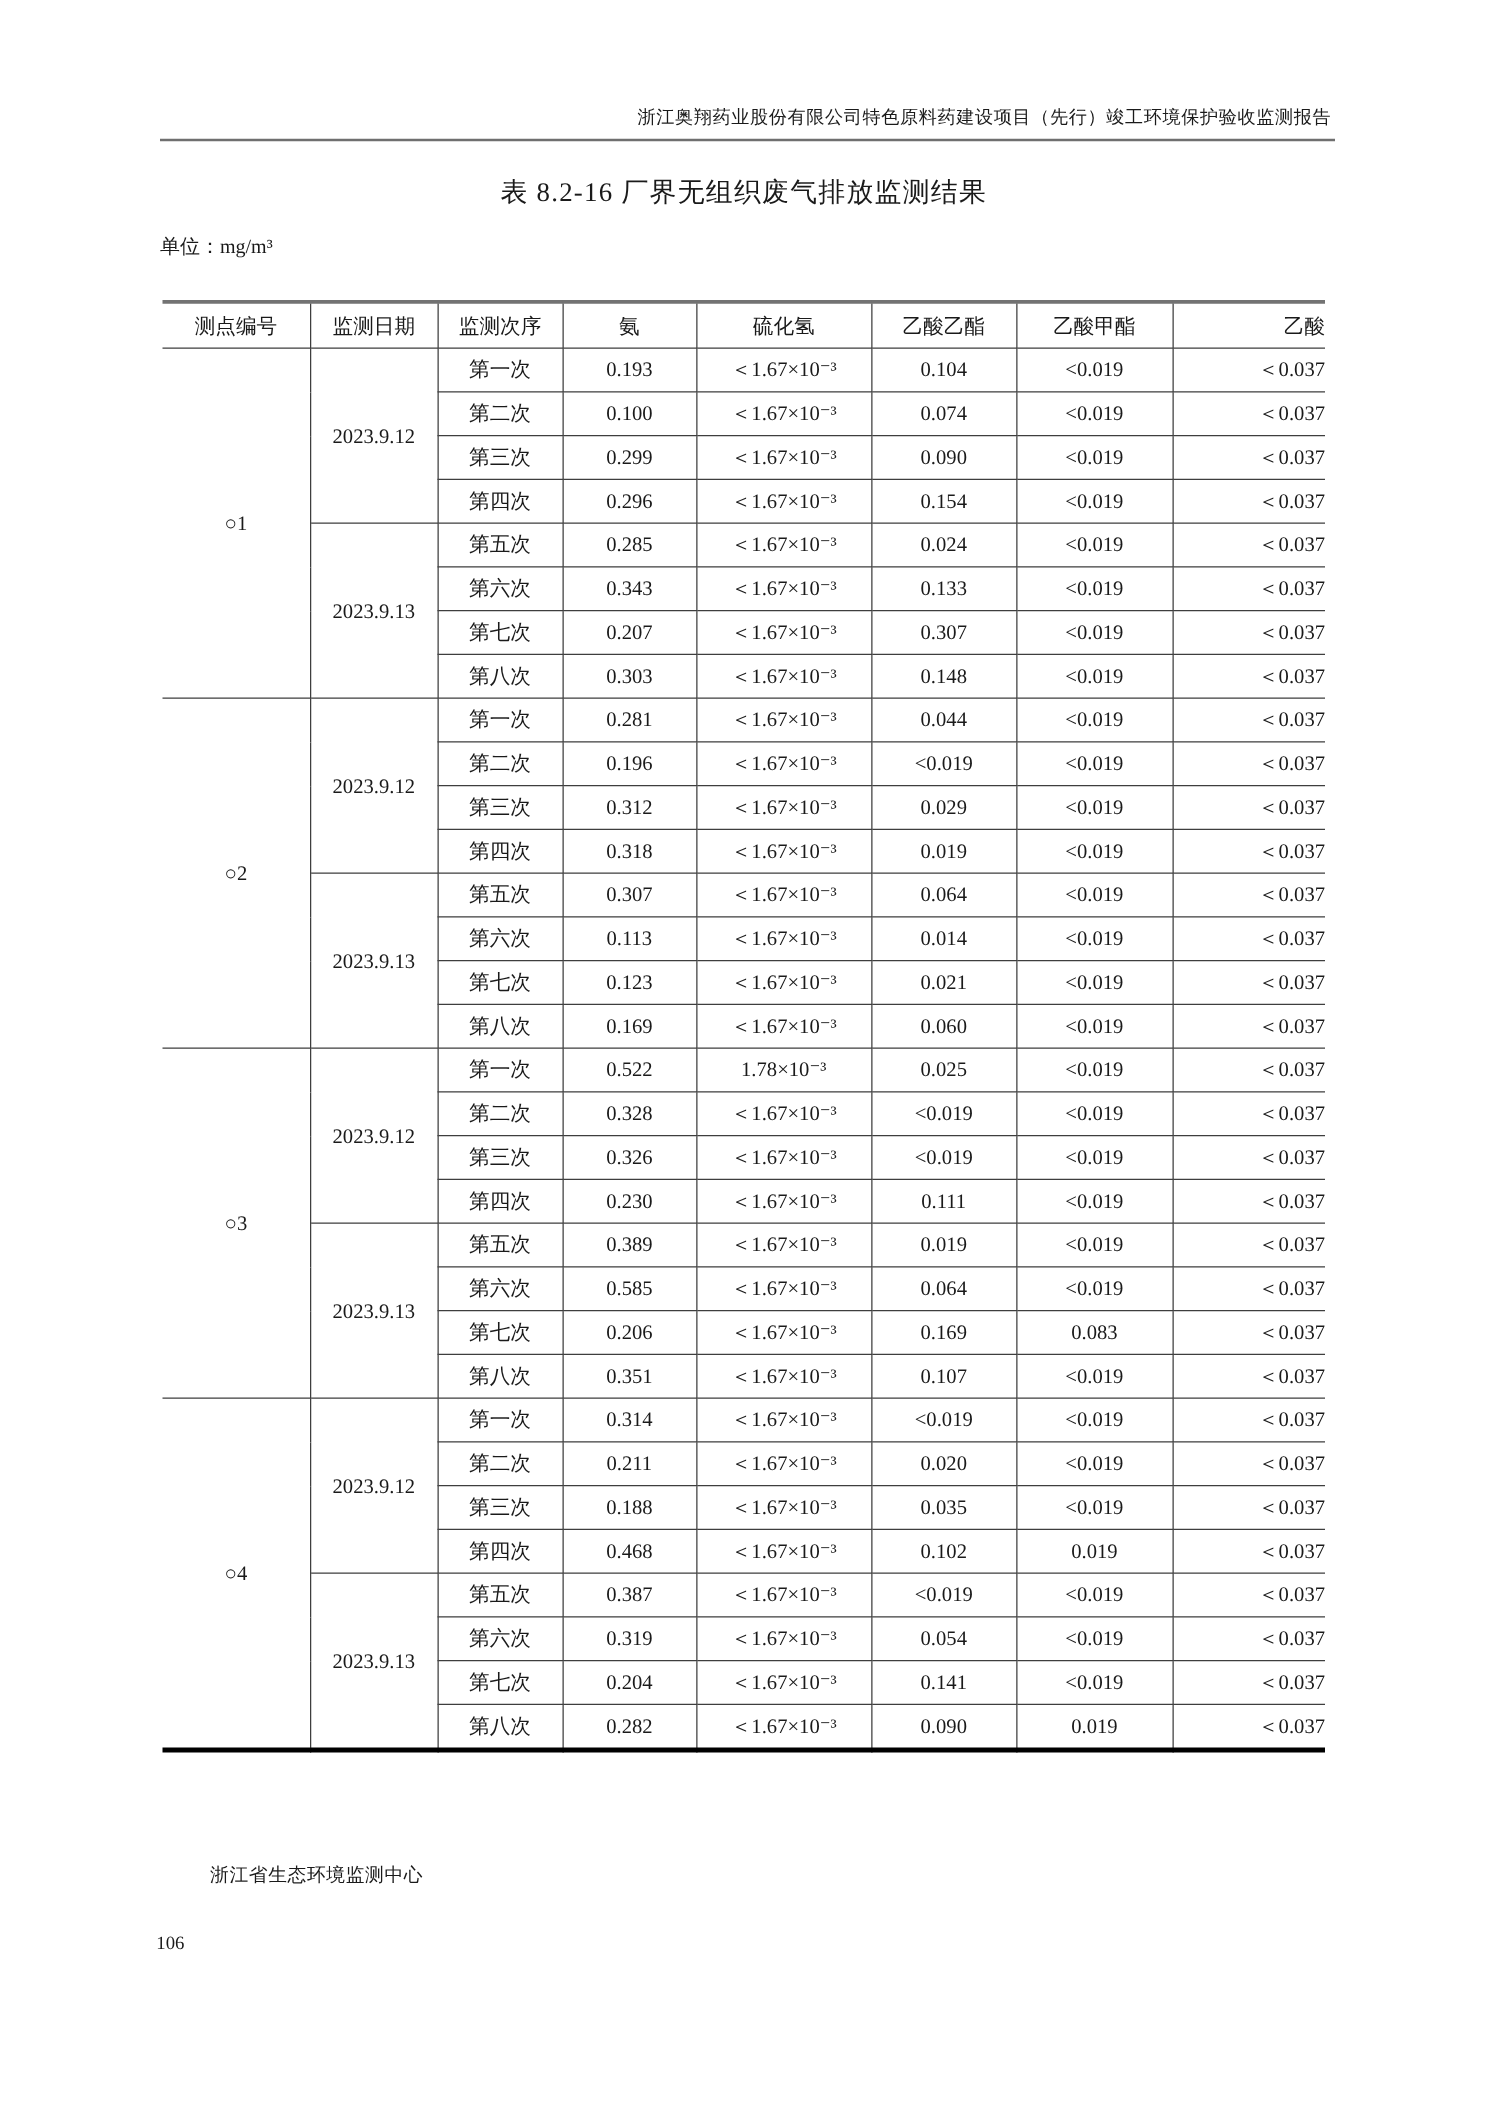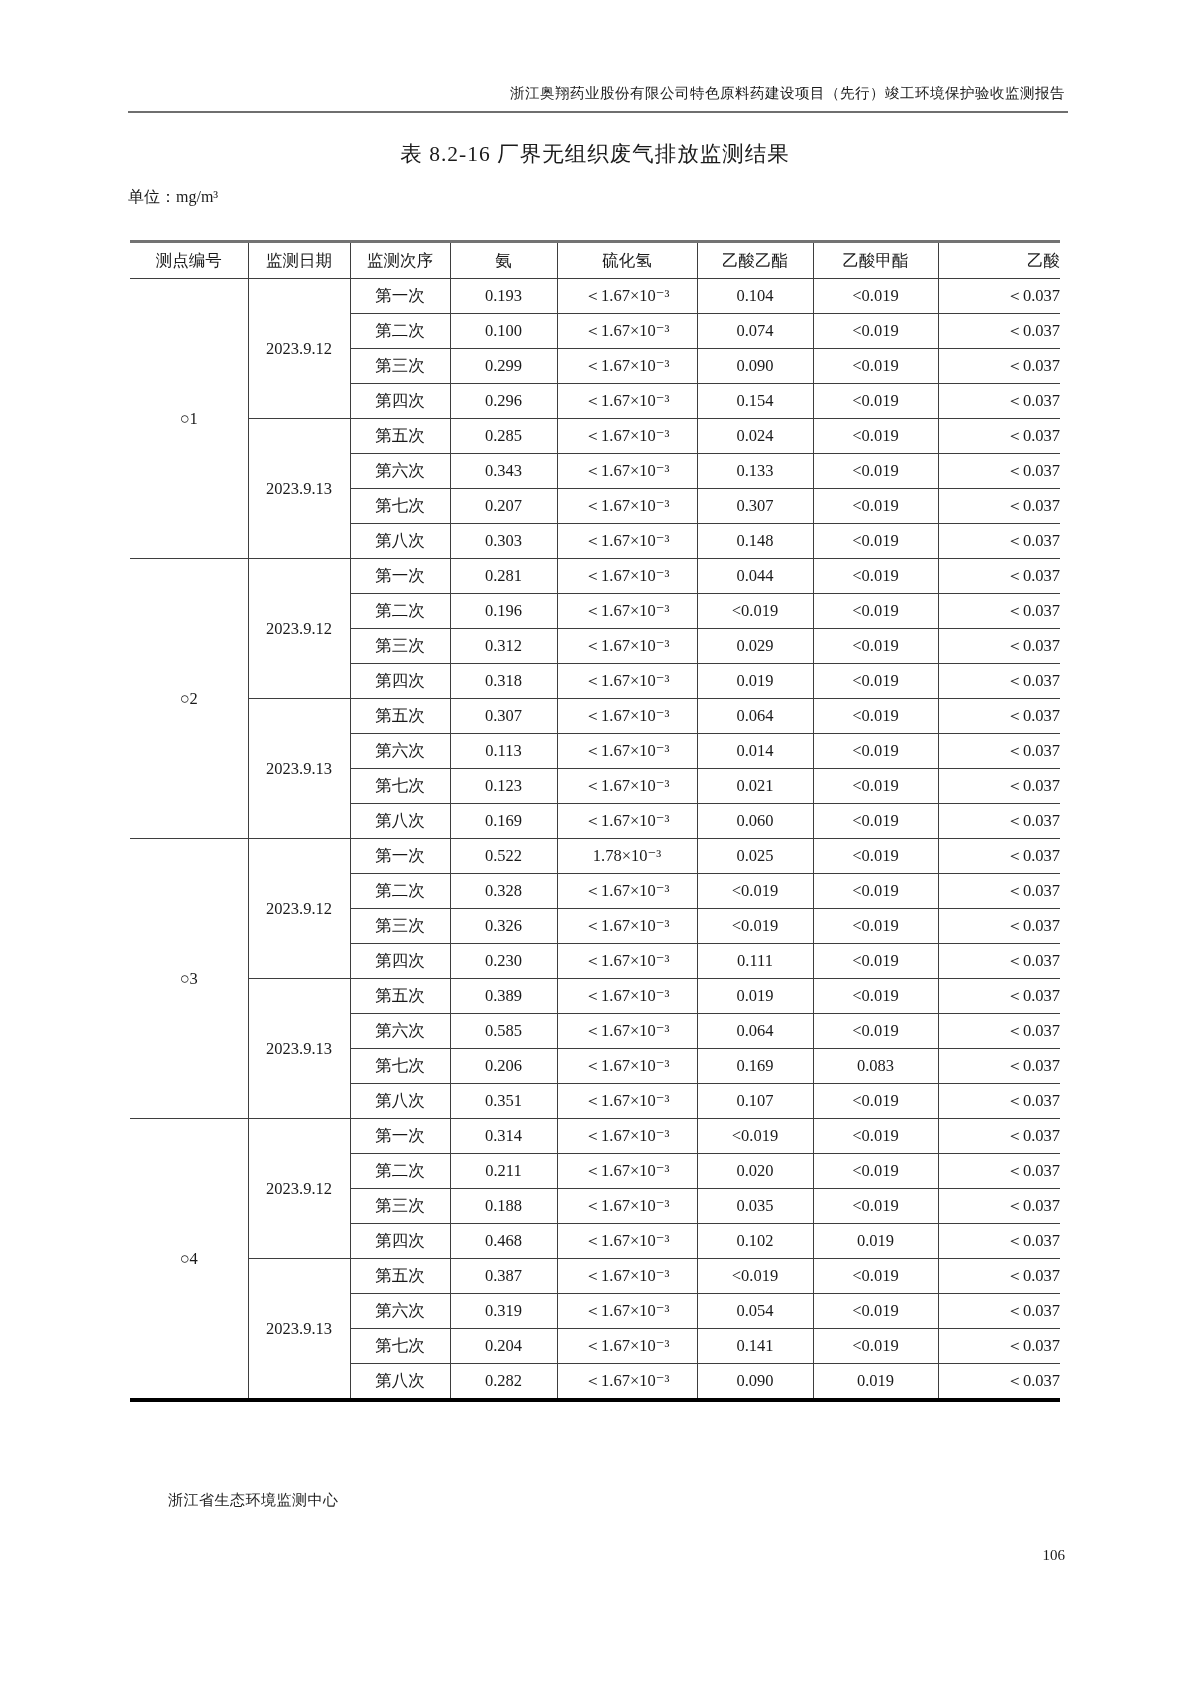--- a/index.html
+++ b/index.html
@@ -45,21 +45,21 @@
   }
   table.monitor thead th { height:35px; }
   table.monitor .col-first { border-left:none; }
   table.monitor th:last-child, table.monitor td:last-child { border-right:none;text-align:right; }
   .footer-left {
     position:absolute; top:1491px; left:140px;
     font-size:15px; letter-spacing:0.5px;margin-left:28px;
   }
   .page-num {
     position:absolute; top:1547px; left:125px; width:940px;
-    text-align:right; font-size:15px;
+    text-align:left; font-size:15px;
   }
 </style>
 </head>
 <body>
 
 <div class="report-header">浙江奥翔药业股份有限公司特色原料药建设项目（先行）竣工环境保护验收监测报告</div>
 <div class="header-rule"></div>
 <div class="doc-title">表 8.2-16 厂界无组织废气排放监测结果</div>
 <div class="unit-label">单位：mg/m³</div>
 

